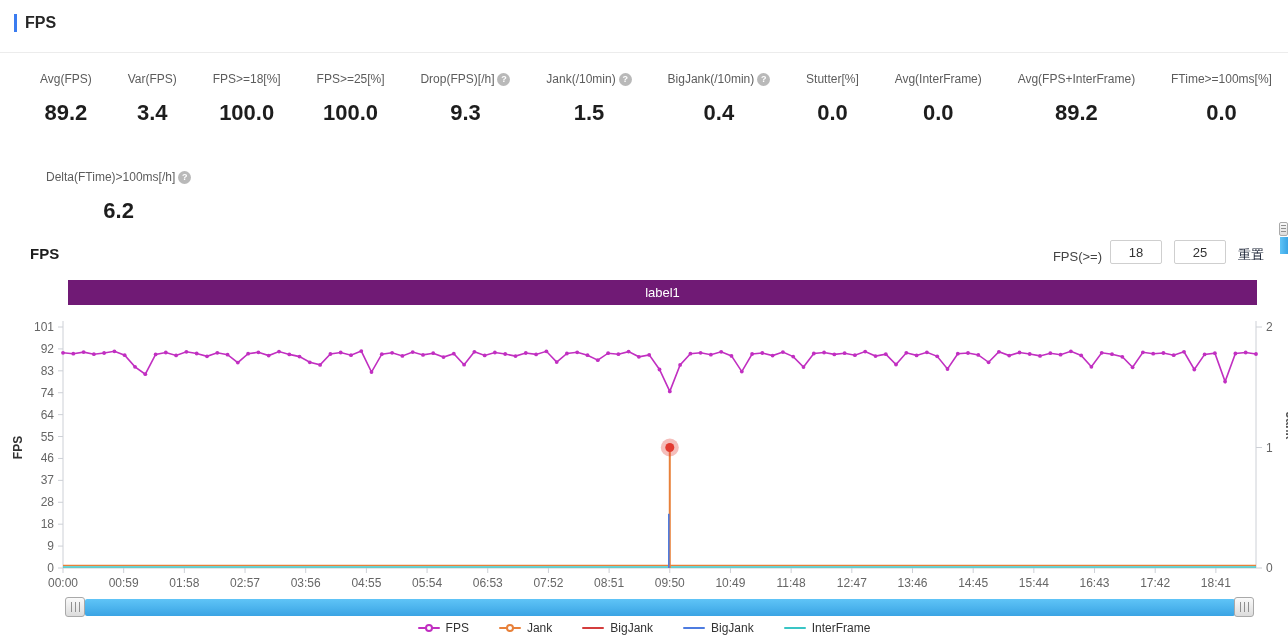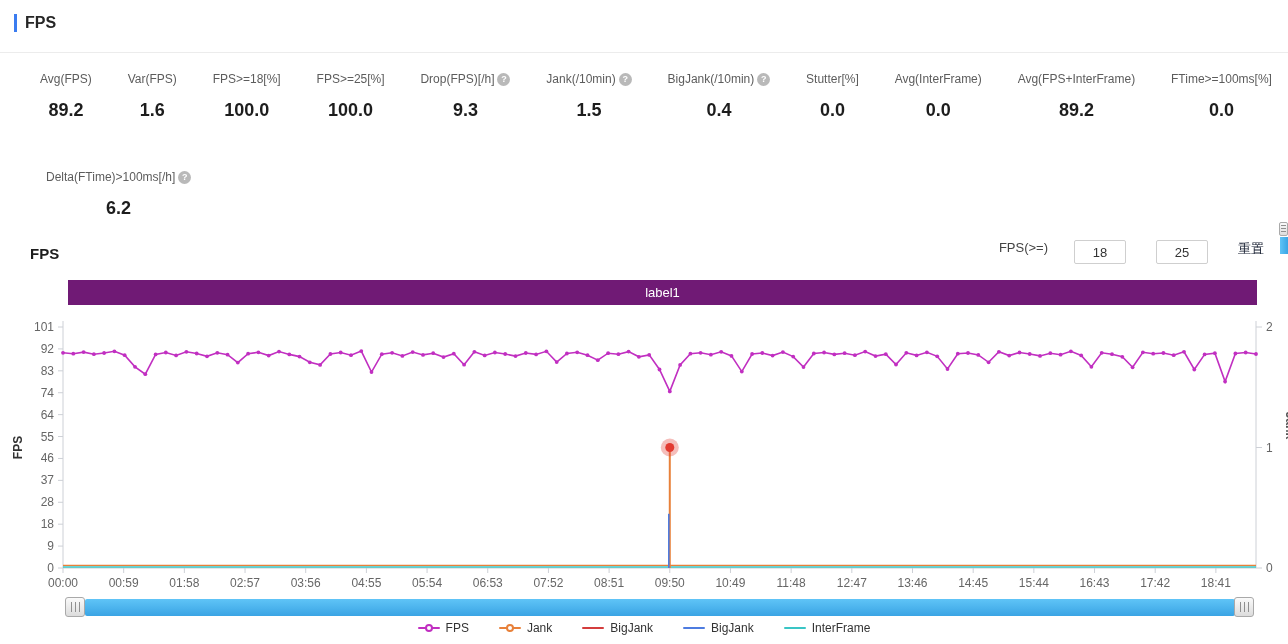--- a/index.html
+++ b/index.html
@@ -10,27 +10,27 @@
   .sec-header{position:absolute;left:14px;top:14px;display:flex;align-items:center;}
   .accent-bar{width:3px;height:18px;margin-right:8px;}
   .sec-title{font-size:16px;font-weight:bold;color:#262626;}
   .divider{position:absolute;left:0;top:52px;width:100%;height:1px;background:#ececec;}
 
   
   .stats-row{position:absolute;left:40px;right:16px;top:72px;display:flex;justify-content:space-between;}
   .stats-row2{position:absolute;left:46px;top:170px;display:flex;}
   .stat{display:flex;flex-direction:column;align-items:center;}
   .stat-label{font-size:12px;color:#5c5c5c;white-space:nowrap;display:flex;align-items:center;}
-  .stat-value{font-size:18px;font-weight:bold;color:#1d1d1d;margin-top:14px;}
+  .stat-value{font-size:22px;font-weight:bold;color:#1d1d1d;margin-top:14px;}
   .help-icon{display:inline-block;width:13px;height:13px;margin-left:3px;border-radius:50%;
     background:#b9b9b9;color:#fff;font-size:9px;line-height:13px;text-align:center;font-weight:bold;}
 
   
   .chart-title{position:absolute;left:30px;top:245px;font-size:15px;font-weight:bold;color:#1d1d1d;}
-  .chart-controls{position:absolute;right:24px;top:240px;display:flex;align-items:flex-start;gap:18px;}
+  .chart-controls{position:absolute;right:24px;top:240px;display:flex;align-items:flex-end;}
   .filter-label{font-size:13px;color:#444;margin-right:8px;}
   .fps-input{width:46px;height:20px;border:1px solid #cfcfcf;border-radius:2px;font-size:13px;
     text-align:center;color:#333;margin-right:12px;font-family:inherit;}
   .reset-link{font-size:13px;text-decoration:none;}
 
   
   .mark-banner{position:absolute;left:68px;top:280px;width:1189px;height:25px;
     color:#fff;font-size:13px;text-align:center;line-height:25px;}
 
   
@@ -68,21 +68,21 @@
   </div>
   <div class="divider"></div>
 
   <div class="stats-row" id="stats-row">
       <div class="stat">
         <div class="stat-label">Avg(FPS)</div>
         <div class="stat-value">89.2</div>
       </div>
       <div class="stat">
         <div class="stat-label">Var(FPS)</div>
-        <div class="stat-value">1.6</div>
+        <div class="stat-value">3.4</div>
       </div>
       <div class="stat">
         <div class="stat-label">FPS&gt;=18[%]</div>
         <div class="stat-value">100.0</div>
       </div>
       <div class="stat">
         <div class="stat-label">FPS&gt;=25[%]</div>
         <div class="stat-value">100.0</div>
       </div>
       <div class="stat">

